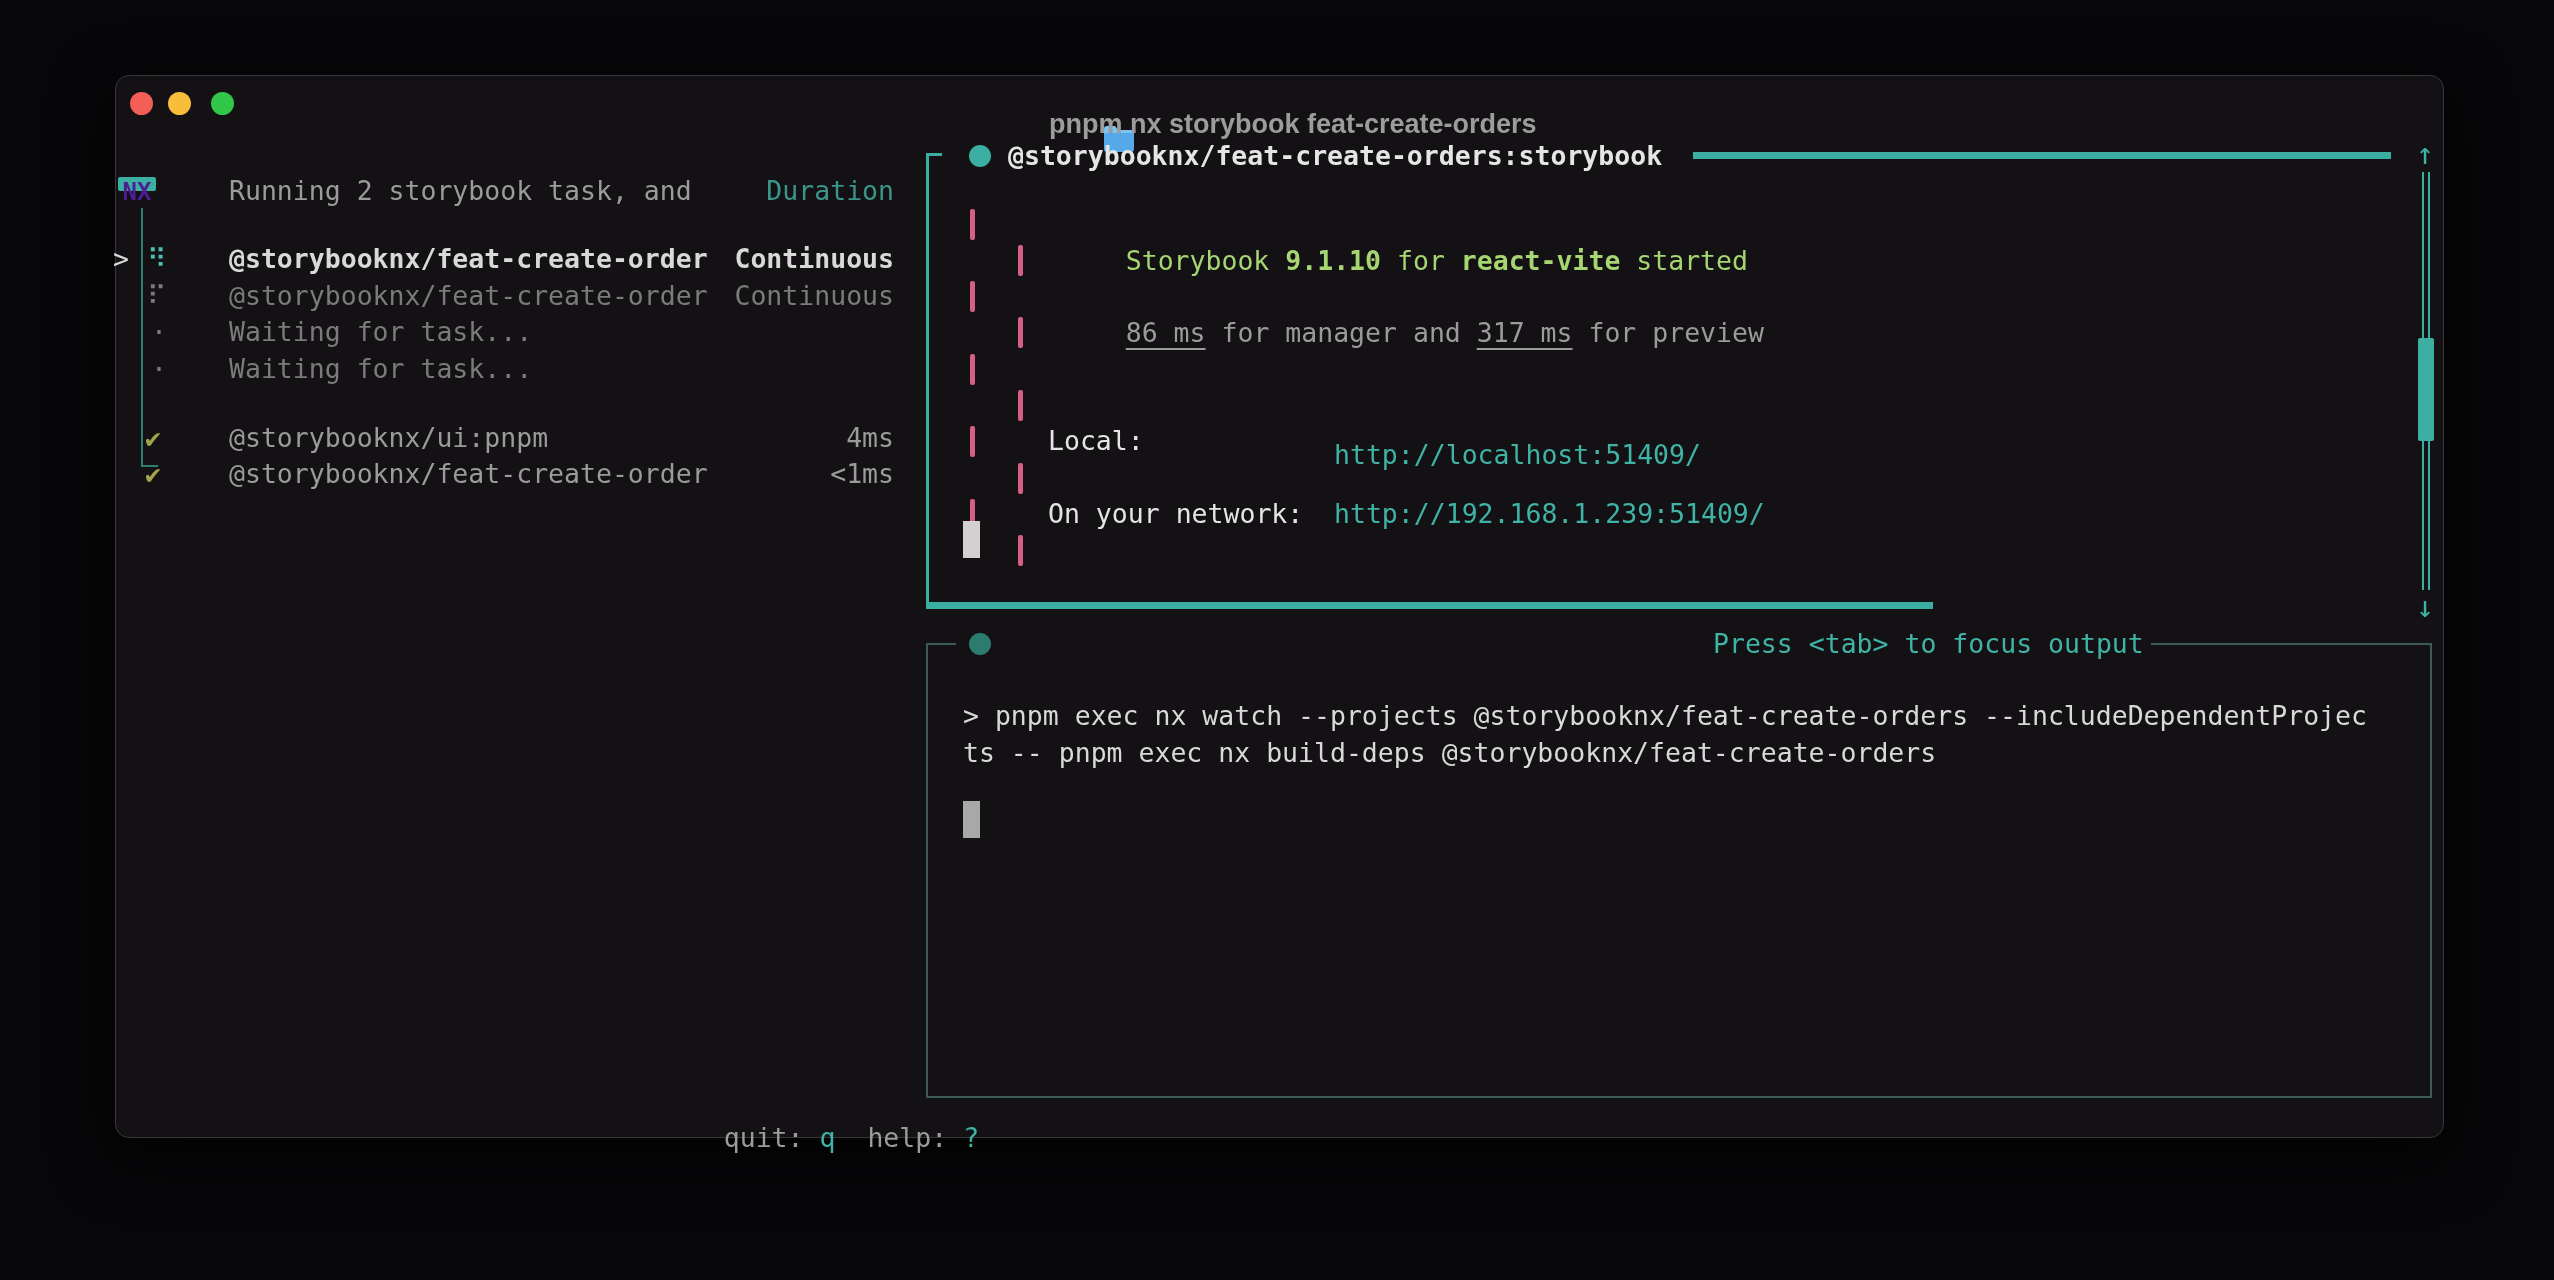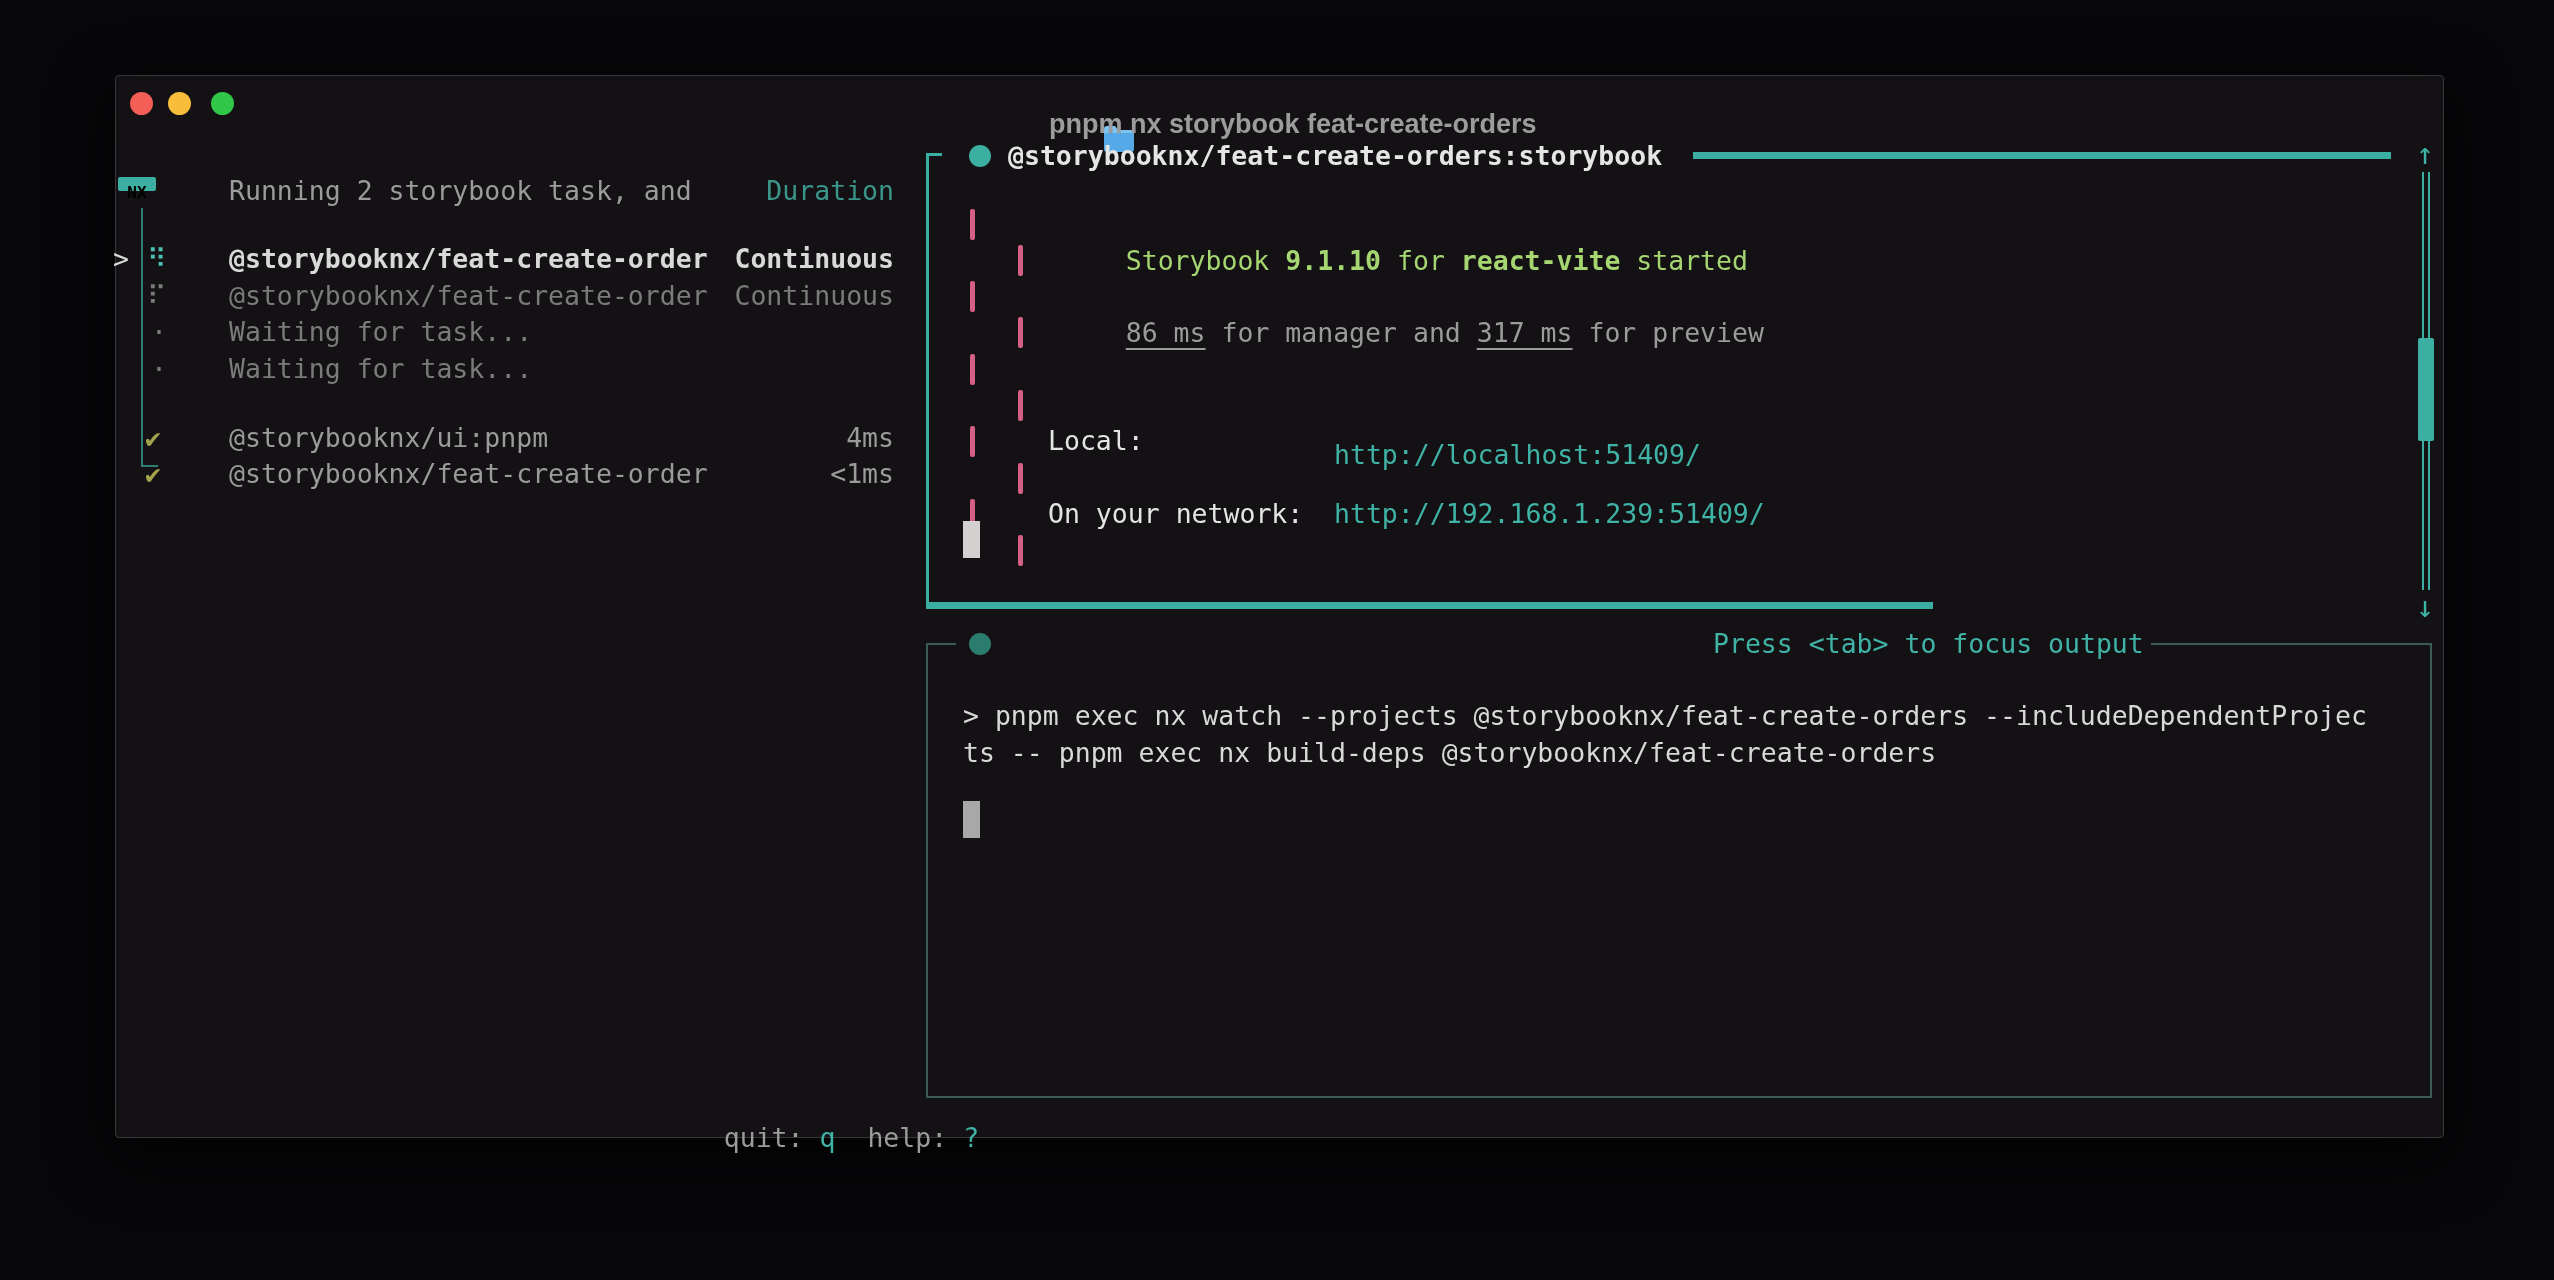--- a/index.html
+++ b/index.html
@@ -1,20 +1,20 @@
 <!DOCTYPE html>
 <html><head>
 <meta charset="utf-8">
 <style>
   html,body{margin:0;padding:0;background:#060607;}
   #screen{position:relative;width:2554px;height:1280px;background:#070608;overflow:hidden;
           font-family:"DejaVu Sans Mono",monospace;font-size:26.5px;line-height:36.6px;}
   .abs{position:absolute;white-space:pre;}
   #window{position:absolute;left:115px;top:75px;width:2327px;height:1061px;
-          background:#141114;border:1px solid #39363c;border-radius:4px;
+          background:#141114;border:1px solid #39363c;border-radius:14px;
           box-shadow:0 18px 60px rgba(0,0,0,.7);}
   
   .tl{position:absolute;width:23px;height:23px;border-radius:50%;top:16px;}
   
   .dot{position:absolute;width:22px;height:22px;border-radius:50%;}
   .pinkbar{position:absolute;width:5px;height:31px;border-radius:2px;background:#d55f86;}
   .cursor{position:absolute;width:17px;height:37px;}
   
   .teal{color:#3fb3a5;} .tealdim{color:#3a968b;} .tealbright{color:#4cc0b2;}
   .grayhi{color:#d9d9d9;} .gray{color:#9b9b9b;} .graylow{color:#7b7b7b;}
@@ -40,21 +40,21 @@
 
     <span class="abs" style="left:890px;top:12px;">
       <svg width="34" height="29" viewBox="0 0 34 29">
         <path d="M2 4 q0 -3 3 -3 h8 l3 4 h13 q3 0 3 3 v2 h-30 z" fill="#7cc3f0"></path>
         <rect x="2" y="8" width="30" height="19" rx="3" fill="#55a9e6"></rect>
       </svg>
     </span>
     <span class="abs titlebar" style="left:933px;top:30px;">pnpm nx storybook feat-create-orders</span>
 
     <div class="abs" style="left:2px;top:101px;width:38px;height:14px;background:#3bafa1;border-radius:2px;
-         text-align:center;line-height:31px;font-weight:bold;font-size:16px;color:#000000;">NX</div>
+         text-align:center;line-height:31px;font-weight:bold;font-size:24px;color:#4c1d95;">NX</div>
     <span class="abs gray" style="left:113px;top:97px;">Running 2 storybook task, and</span>
     <div class="abs tealdim right" style="left:485px;top:97px;width:293px;">Duration</div>
 
     <div class="abs" style="left:25px;top:132px;width:2px;height:259px;background:#2d7e73;"></div>
     <div class="abs" style="left:25px;top:389px;width:17px;height:2px;background:#2d7e73;"></div>
 
     <span class="abs grayhi" style="left:-3px;top:165px;">&gt;</span>
 
     <div>
       <span class="abs tealbright" style="left:31px;top:165px;">⠻</span>

